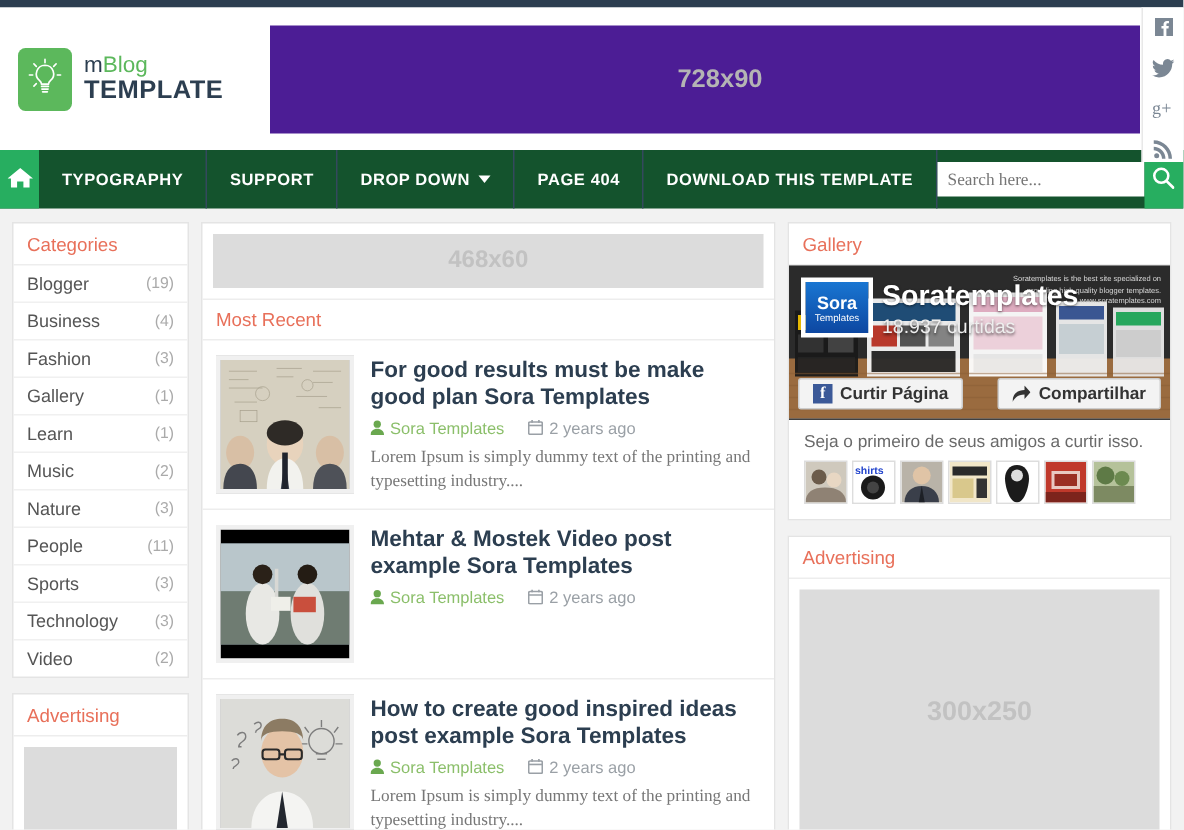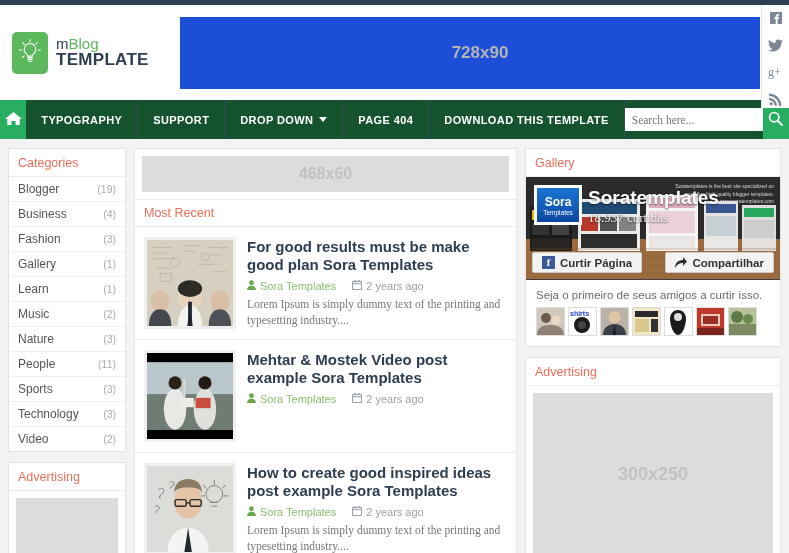--- a/index.html
+++ b/index.html
@@ -35,21 +35,21 @@
   }
   .logo-mark svg { position: absolute; left: 4px; top: 4px; }
   .logo-text { line-height: 1.05; }
   .logo-text .l1 { font-size: 15px; color: #2c3e50; font-weight: 400; }
   .logo-text .l1 b { color: #5cb85c; font-weight: 400; }
   .logo-text .l2 { font-size: 17px; font-weight: bold; color: #2c3e50; letter-spacing: .3px; }
 
   .hdr-ad {
     flex: none; margin-left: 18px;
     width: 580px; height: 72px;
-    background: #1d4ed8;
+    background: #4c1d95;
     display: flex; align-items: center; justify-content: center;
     color: #b4b4b4; font-size: 17px; font-weight: bold; padding-left: 20px;
   }
 
   
   .social-rail {
     position: absolute; right: 0; top: 5px;
     width: 28px;
     background: #fff;
     display: flex; flex-direction: column; align-items: center;
@@ -230,21 +230,20 @@
 
   .cover-title {
     position: absolute; left: 62px; top: 10px;
     color: #fff; font-size: 19px; font-weight: bold;
     text-shadow: 0 1px 2px rgba(0,0,0,.6);
   }
   .cover-sub {
     position: absolute; left: 62px; top: 33px;
     color: #eee; font-size: 13px;
     text-shadow: 0 1px 2px rgba(0,0,0,.6);
-    font-family: Liberation Serif, serif;
   }
   .cover-blurb {
     position: absolute; right: 6px; top: 6px;
     color: #d8d8d8; font-size: 5px; line-height: 1.5; text-align: right;
     width: 110px;
   }
   .cover-avatar {
     position: absolute; left: 8px; top: 8px;
     width: 48px; height: 40px;
     background: linear-gradient(#1976d2, #0d47a1);

